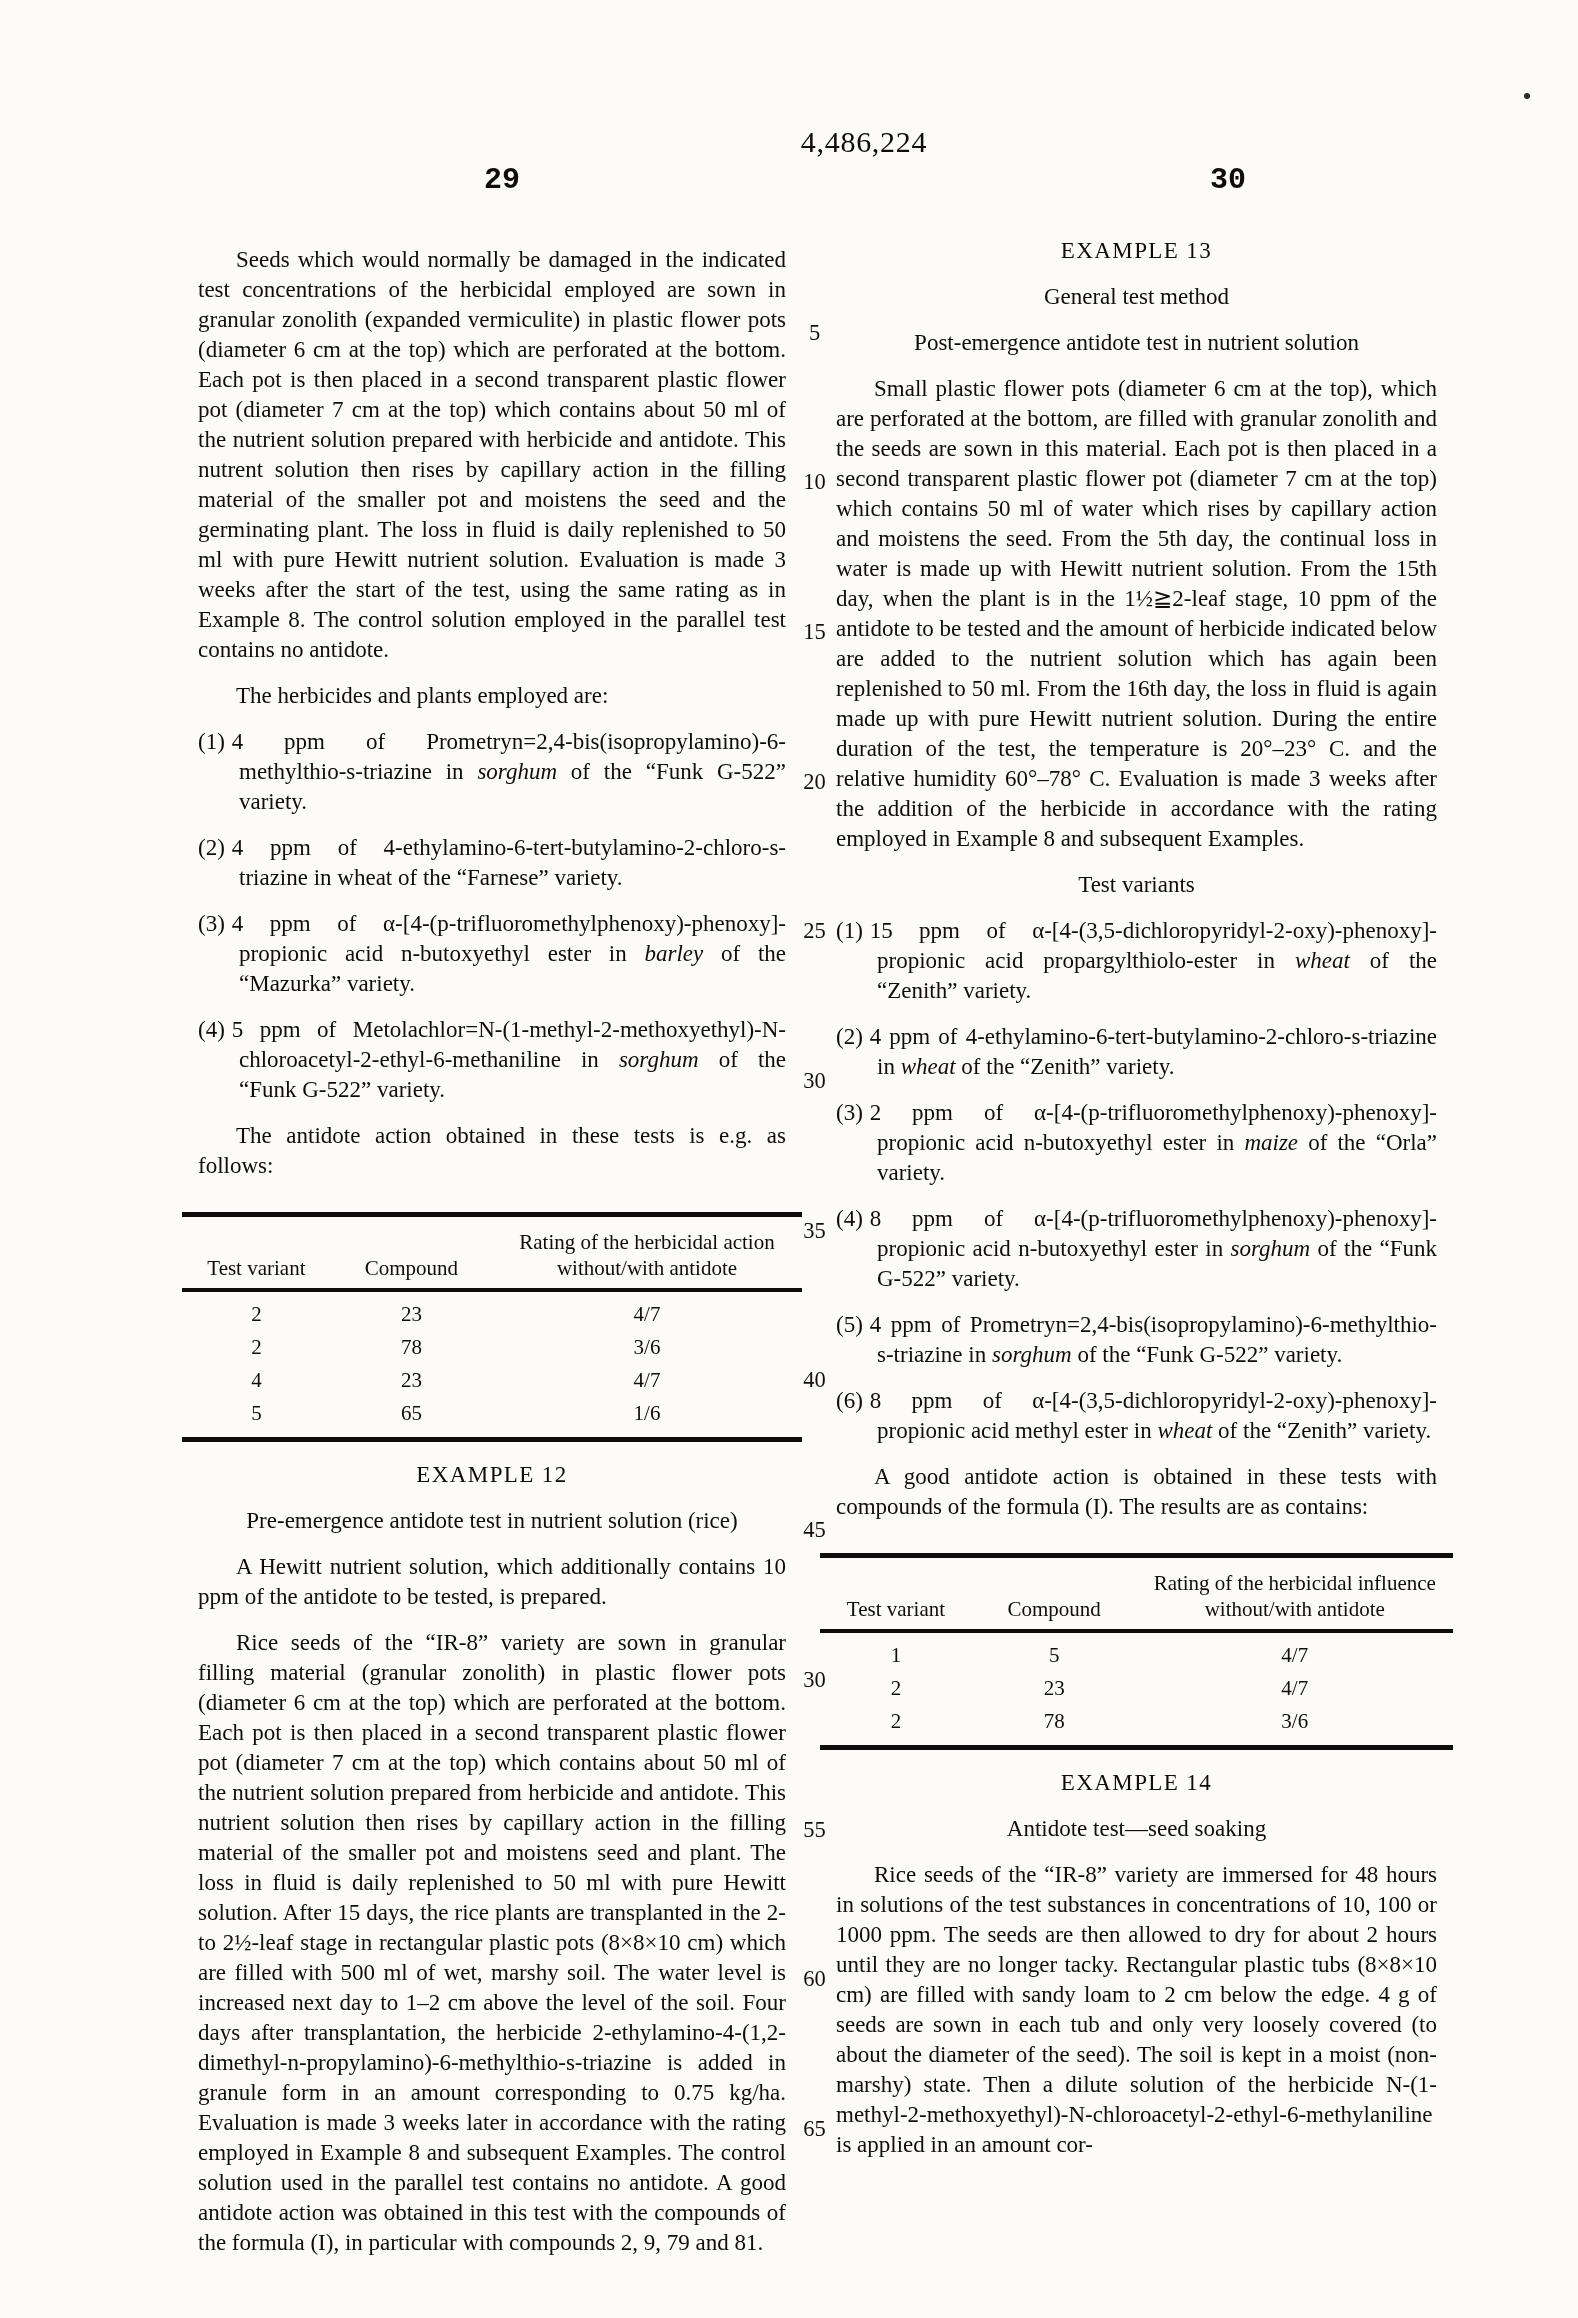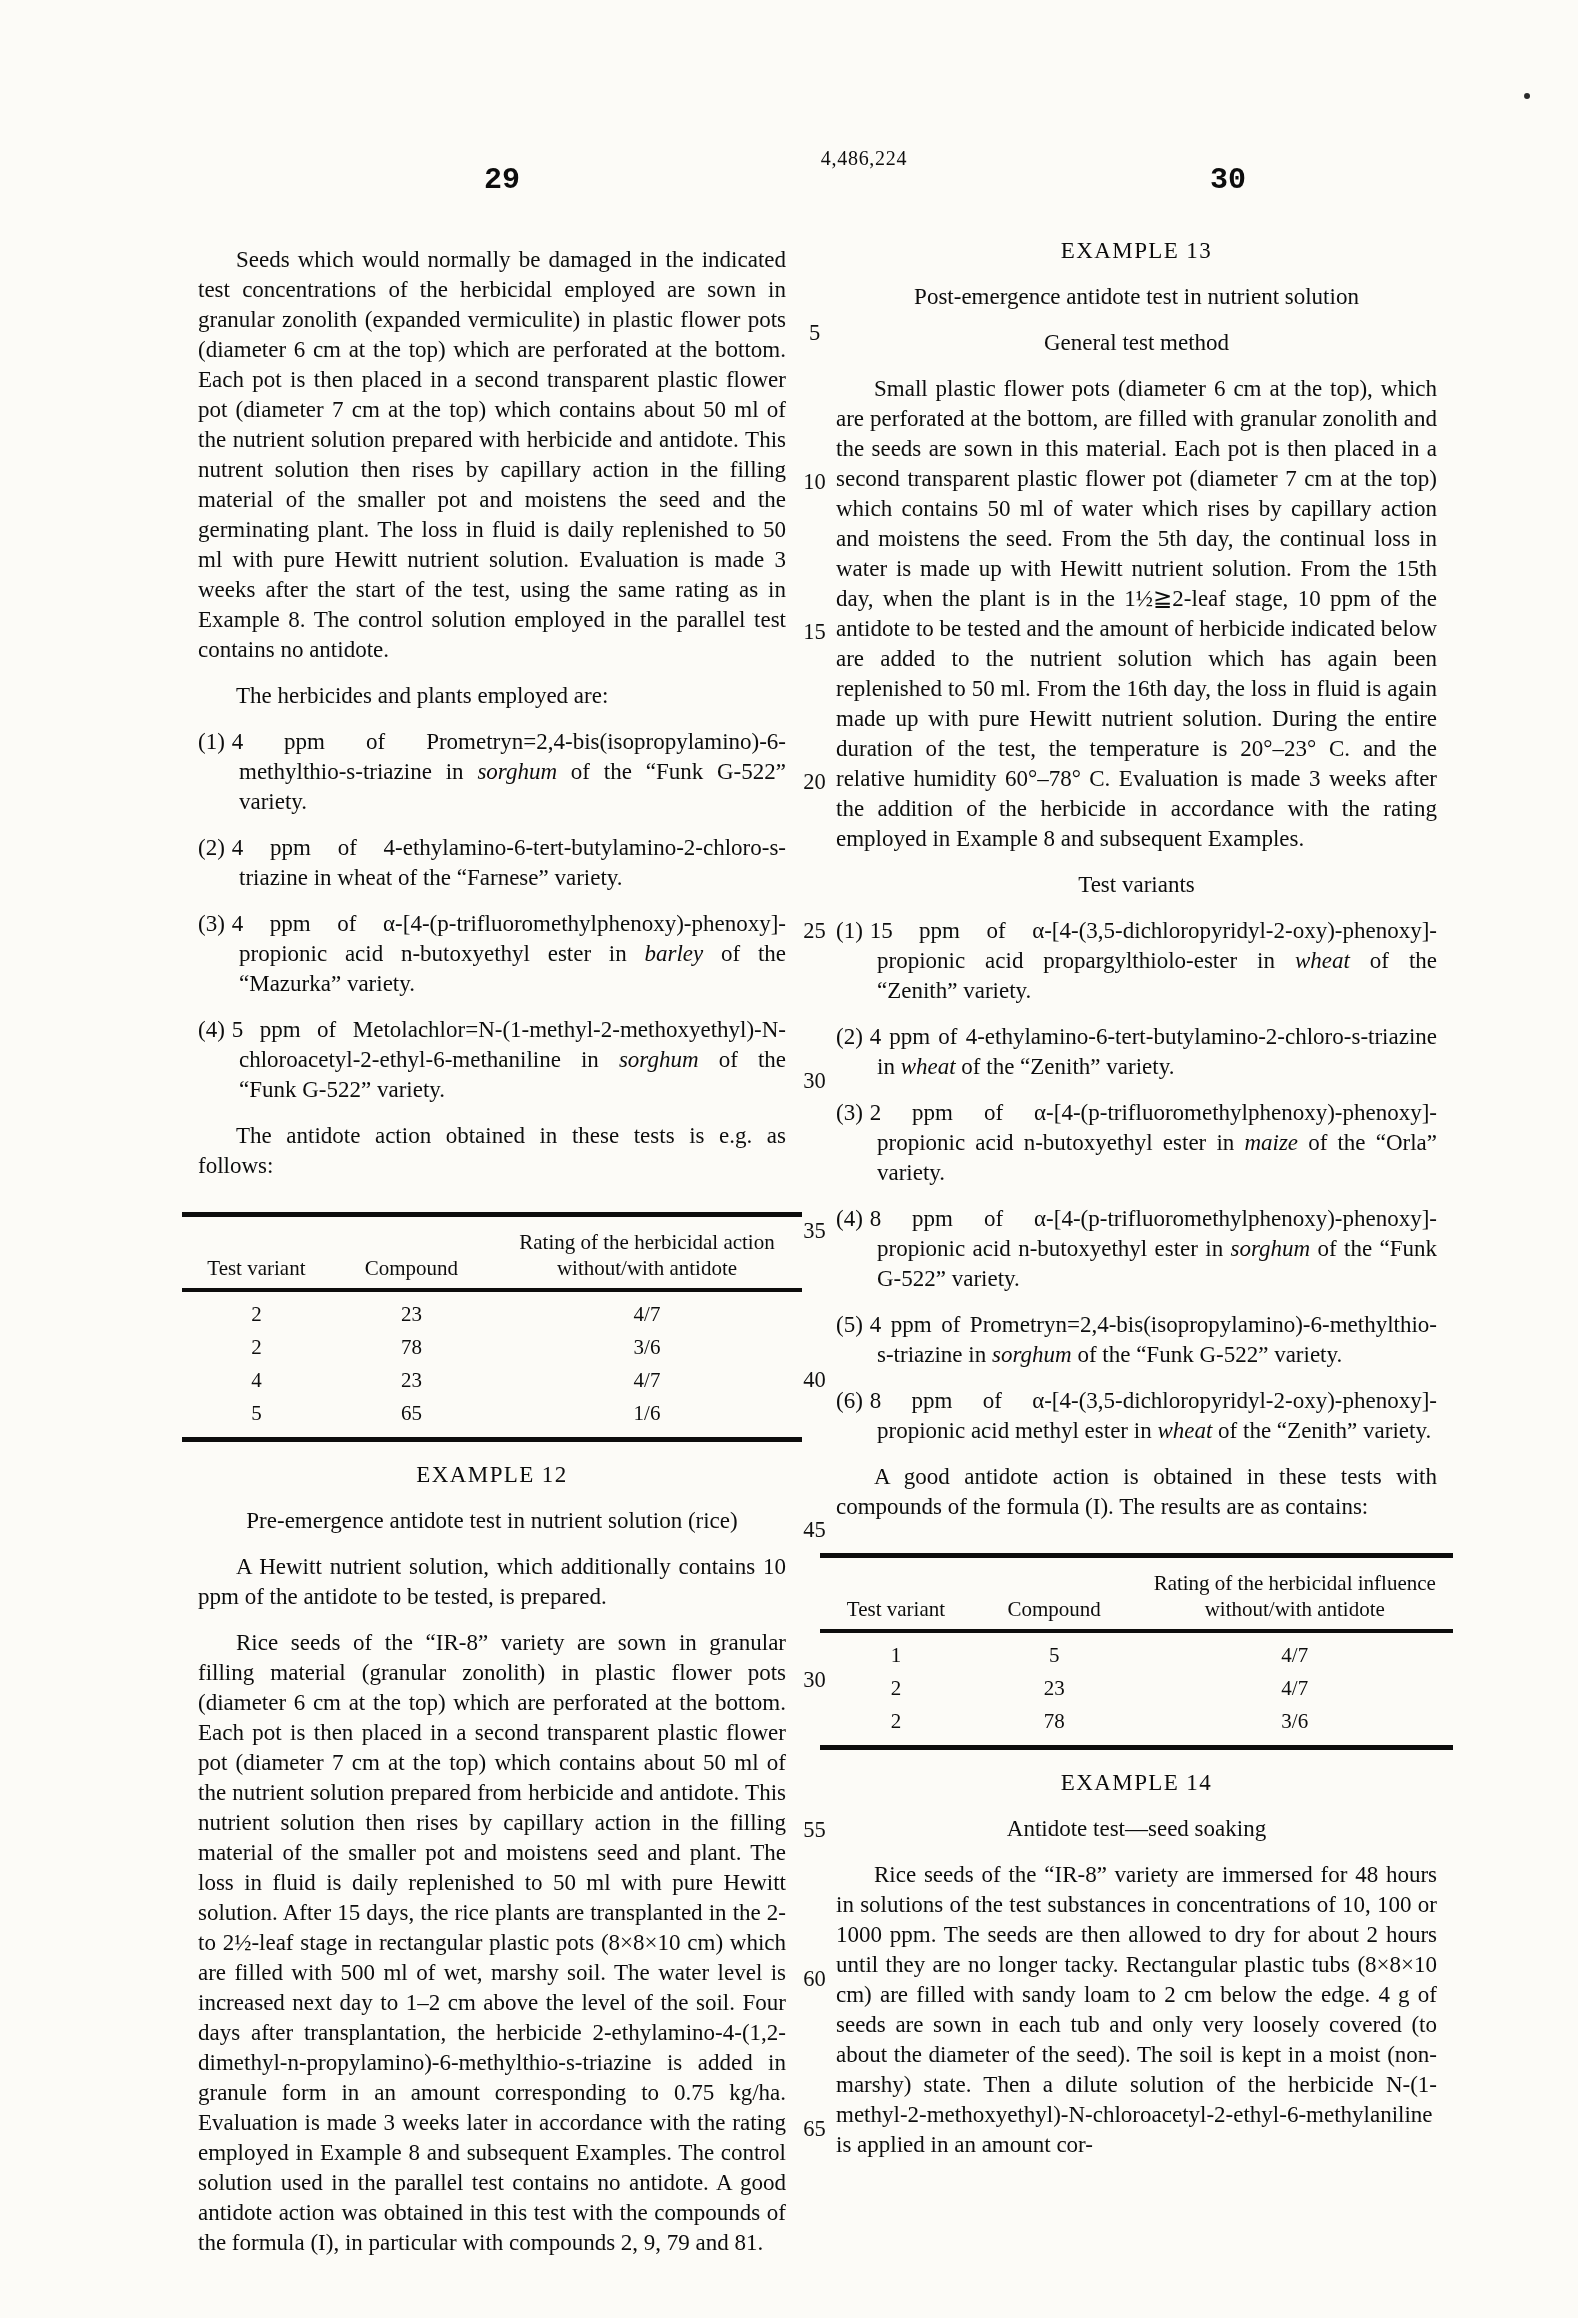--- a/index.html
+++ b/index.html
@@ -5,23 +5,23 @@
   html,body { margin:0; padding:0; background:#d9d9d6; }
   .page {
     position:relative;
     width:1578px; height:2319px;
     background:#fcfbf7;
     font-family:"Liberation Serif", serif;
     color:#0d0d0d;
     overflow:hidden;
   }
   .patent-number {
-    position:absolute; top:147px; left:864px;
+    position:absolute; top:125px; left:864px;
     transform:translateX(-50%);
-    font-size:20px; letter-spacing:0.7px;
+    font-size:30px; letter-spacing:0.7px;
     white-space:nowrap;
   }
   .page-num {
     position:absolute; top:163px;
     font-size:30px; font-weight:bold;font-family:Liberation Mono, monospace;
   }
   .page-num.left  { left:484px; }
   .page-num.right { left:1210px; }
   .speck {
     position:absolute; top:93px; left:1524px;
@@ -148,22 +148,22 @@
 
     <p class="center example-title">EXAMPLE 12</p>
     <p class="center subtitle">Pre-emergence antidote test in nutrient solution (rice)</p>
 
     <p class="body">A Hewitt nutrient solution, which additionally contains 10 ppm of the antidote to be tested, is prepared.</p>
     <p class="body">Rice seeds of the “IR-8” variety are sown in granular filling material (granular zonolith) in plastic flower pots (diameter 6 cm at the top) which are perforated at the bottom. Each pot is then placed in a second transparent plastic flower pot (diameter 7 cm at the top) which contains about 50 ml of the nutrient solution prepared from herbicide and antidote. This nutrient solution then rises by capillary action in the filling material of the smaller pot and moistens seed and plant. The loss in fluid is daily replenished to 50 ml with pure Hewitt solution. After 15 days, the rice plants are transplanted in the 2- to 2½-leaf stage in rectangular plastic pots (8×8×10 cm) which are filled with 500 ml of wet, marshy soil. The water level is increased next day to 1–2 cm above the level of the soil. Four days after transplantation, the herbicide 2-ethylamino-4-(1,2-dimethyl-n-propylamino)-6-methylthio-s-triazine is added in granule form in an amount corresponding to 0.75 kg/ha. Evaluation is made 3 weeks later in accordance with the rating employed in Example 8 and subsequent Examples. The control solution used in the parallel test contains no antidote. A good antidote action was obtained in this test with the compounds of the formula (I), in particular with compounds 2, 9, 79 and 81.</p>
   </div>
 
   <div class="col col-right">
     <p class="center example-title" style="margin-top:6.8px">EXAMPLE 13</p>
+    <p class="center method-title">General test method</p>
     <p class="center subtitle">Post-emergence antidote test in nutrient solution</p>
-    <p class="center method-title">General test method</p>
 
     <p class="body">Small plastic flower pots (diameter 6 cm at the top), which are perforated at the bottom, are filled with granular zonolith and the seeds are sown in this material. Each pot is then placed in a second transparent plastic flower pot (diameter 7 cm at the top) which contains 50 ml of water which rises by capillary action and moistens the seed. From the 5th day, the continual loss in water is made up with Hewitt nutrient solution. From the 15th day, when the plant is in the 1½≧2-leaf stage, 10 ppm of the antidote to be tested and the amount of herbicide indicated below are added to the nutrient solution which has again been replenished to 50 ml. From the 16th day, the loss in fluid is again made up with pure Hewitt nutrient solution. During the entire duration of the test, the temperature is 20°–23° C. and the relative humidity 60°–78° C. Evaluation is made 3 weeks after the addition of the herbicide in accordance with the rating employed in Example 8 and subsequent Examples.</p>
 
     <p class="center variants-title">Test variants</p>
 
     <p class="hang"><span class="item-label">(1)</span><span><span>15 ppm of α-[4-(3,5-dichloropyridyl-2-oxy)-phenoxy]-propionic acid propargylthiolo-ester in </span><em>wheat</em><span> of the “Zenith” variety.</span></span></p>
     <p class="hang"><span class="item-label">(2)</span><span><span>4 ppm of 4-ethylamino-6-tert-butylamino-2-chloro-s-triazine in </span><em>wheat</em><span> of the “Zenith” variety.</span></span></p>
     <p class="hang"><span class="item-label">(3)</span><span><span>2 ppm of α-[4-(p-trifluoromethylphenoxy)-phenoxy]-propionic acid n-butoxyethyl ester in </span><em>maize</em><span> of the “Orla” variety.</span></span></p>
     <p class="hang"><span class="item-label">(4)</span><span><span>8 ppm of α-[4-(p-trifluoromethylphenoxy)-phenoxy]-propionic acid n-butoxyethyl ester in </span><em>sorghum</em><span> of the “Funk G-522” variety.</span></span></p>
     <p class="hang"><span class="item-label">(5)</span><span><span>4 ppm of Prometryn=2,4-bis(isopropylamino)-6-methylthio-s-triazine in </span><em>sorghum</em><span> of the “Funk G-522” variety.</span></span></p>

